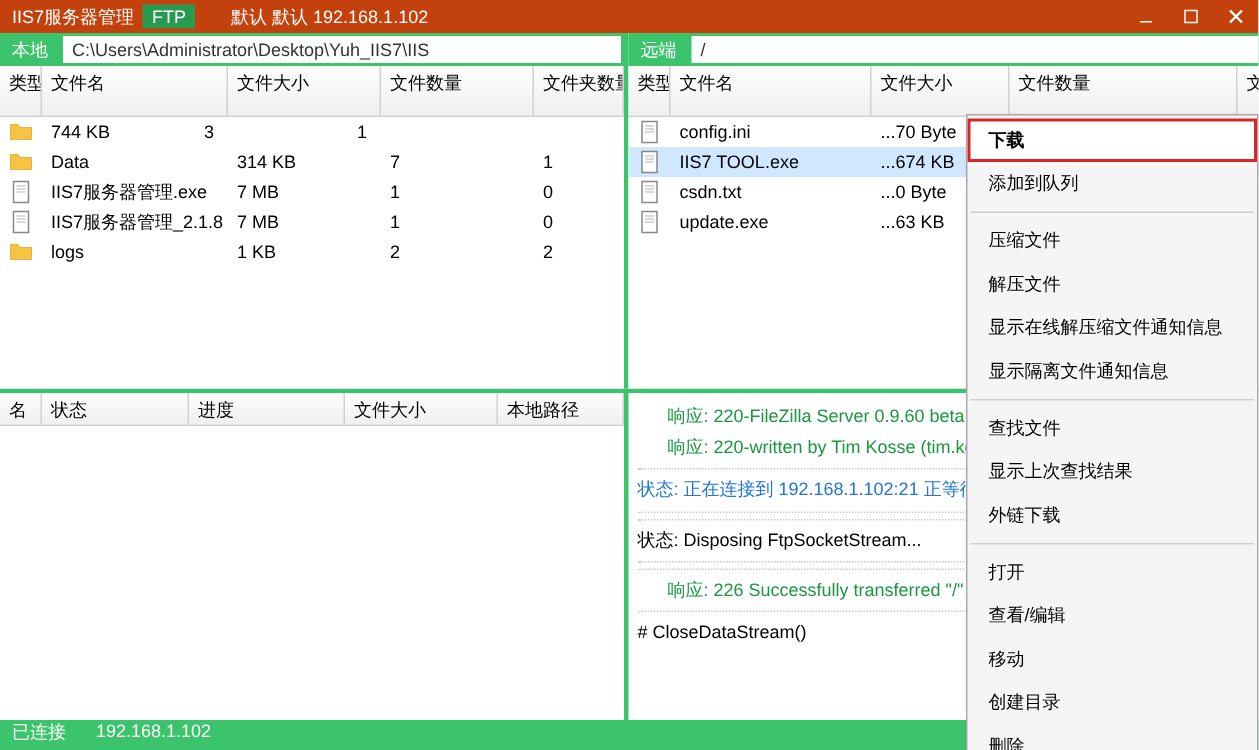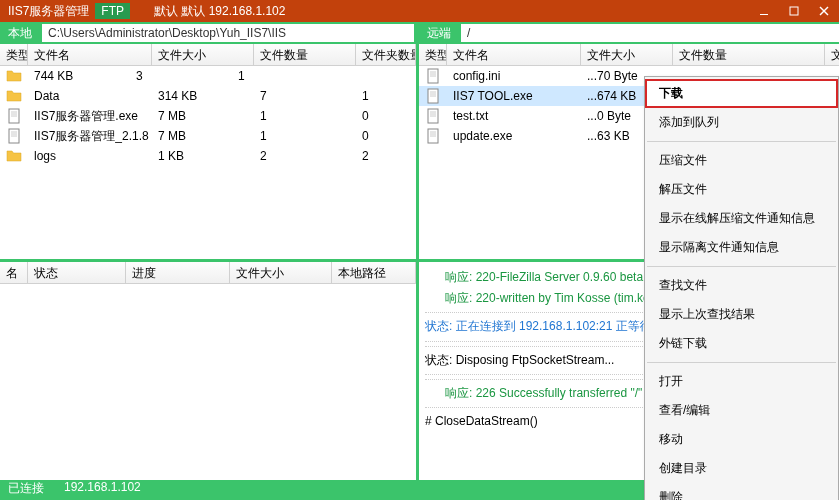--- a/index.html
+++ b/index.html
@@ -13,21 +13,21 @@
     .win-btn { width: 30px; height: 22px; display: flex; align-items: center; justify-content: center; cursor: pointer; }
     
     .main-area { display: flex; height: 240px; border-bottom: 3px solid #3bc46b; }
     .panel { flex: 1; display: flex; flex-direction: column; border-right: 3px solid #3bc46b; justify-content: center; }
     .panel:last-child { border-right: none; }
     
     .panel-header { height: 22px; background: #3bc46b; display: flex; align-items: center; }
     .panel-label { color: #fff; padding: 0 8px; }
     .panel-path { flex: 1; background: #fff; margin: 2px; padding: 2px 6px; color: #333; }
     
-    .col-headers { height: 22px; display: flex; border-bottom: 1px solid #d0d0d0; background: linear-gradient(#fdfdfd, #f0f0f0); }
+    .col-headers { height: 34px; display: flex; border-bottom: 1px solid #d0d0d0; background: linear-gradient(#fdfdfd, #f0f0f0); }
     .col-h { padding: 3px 6px; border-right: 1px solid #d0d0d0; white-space: nowrap; overflow: hidden; }
     
     .file-list { flex: 1; overflow-y: auto; background: #fff; }
     .file-row { display: flex; height: 20px; align-items: center; }
     .file-row.selected { background: #cfe8ff; }
     .cell { padding: 2px 6px; white-space: nowrap; overflow: hidden; }
     .icon { width: 16px; height: 16px; margin: 0 4px; flex-shrink: 0; }
     
     .left .c-type { width: 28px; }
     .left .c-name { width: 124px; }
@@ -212,21 +212,21 @@
         </div>
         <div class="file-row">
           <div class="c-type" style="display:flex;justify-content:center">
             <svg class="icon" viewBox="0 0 16 16">
               <rect x="3" y="1" width="10" height="14" fill="#fff" stroke="#888"></rect>
               <line x1="5" y1="4" x2="11" y2="4" stroke="#ccc"></line>
               <line x1="5" y1="6" x2="11" y2="6" stroke="#ccc"></line>
               <line x1="5" y1="8" x2="11" y2="8" stroke="#ccc"></line>
             </svg>
           </div>
-          <div class="cell c-name">test.txt</div>
+          <div class="cell c-name">csdn.txt</div>
           <div class="cell c-size">...0 Byte</div>
         </div>
         <div class="file-row">
           <div class="c-type" style="display:flex;justify-content:center">
             <svg class="icon" viewBox="0 0 16 16">
               <rect x="3" y="1" width="10" height="14" fill="#fff" stroke="#888"></rect>
               <line x1="5" y1="4" x2="11" y2="4" stroke="#ccc"></line>
               <line x1="5" y1="6" x2="11" y2="6" stroke="#ccc"></line>
               <line x1="5" y1="8" x2="11" y2="8" stroke="#ccc"></line>
             </svg>

